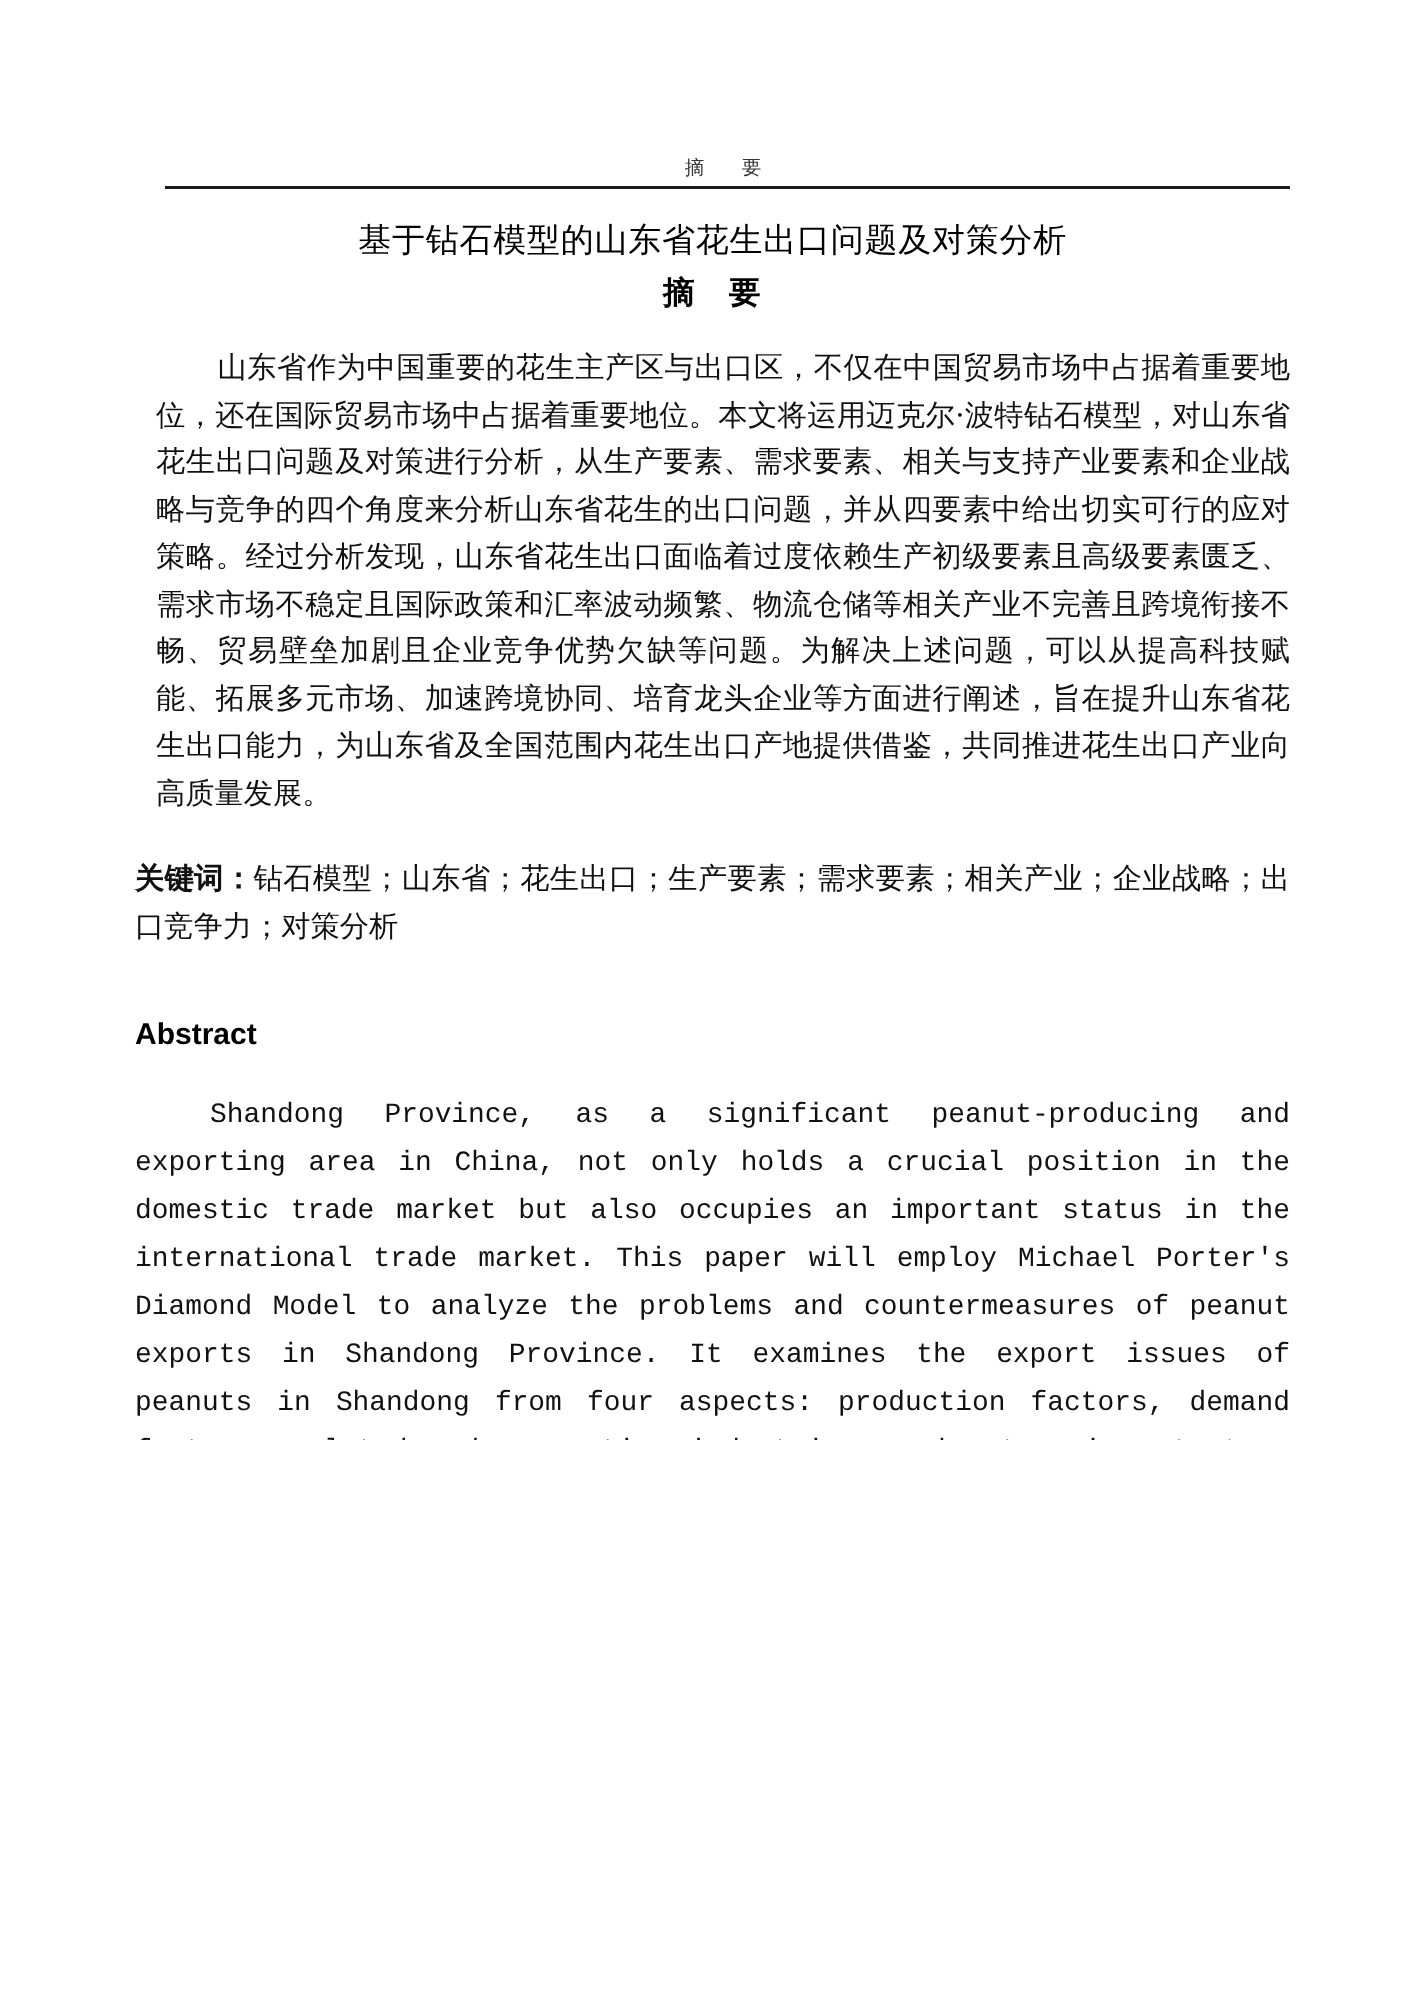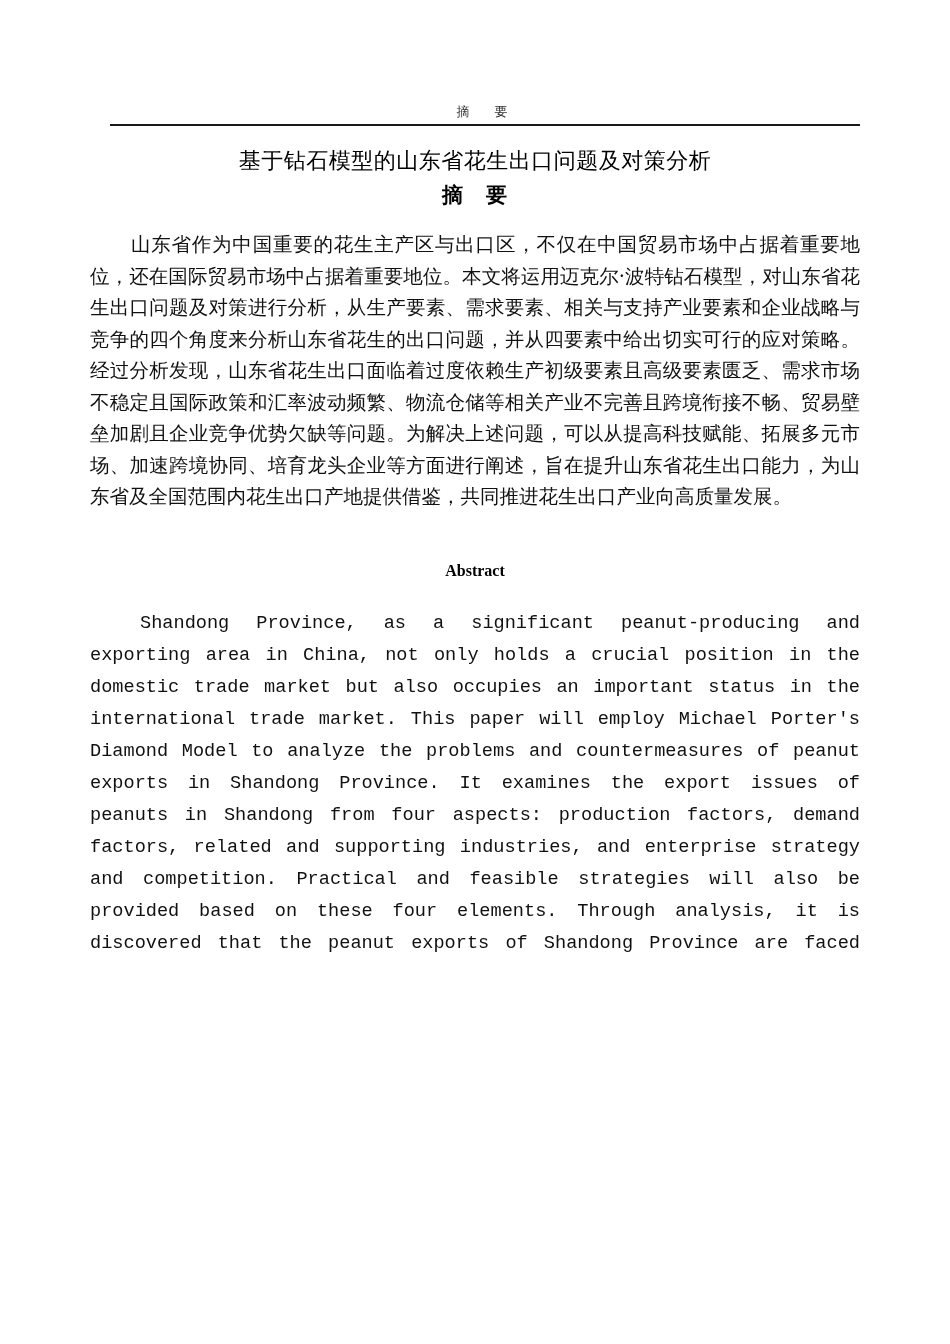--- a/index.html
+++ b/index.html
@@ -77,20 +77,21 @@
   
   .cn-body {
     margin-top: 18px;
     font-family: "DejaVu Serif", "Liberation Serif", serif;
     font-size: 19.5px;
     line-height: 31.5px;
     text-align: justify;
     text-justify: inter-ideograph;
     text-indent: 41px;
     color: #111;
+    margin-left: 14px;
   }
 
   
   .cn-keywords {
     margin-top: 26px;
     font-family: "DejaVu Serif", "Liberation Serif", serif;
     font-size: 19.5px;
     line-height: 31.5px;
     text-align: justify;
     text-justify: inter-ideograph;
@@ -107,24 +108,24 @@
     margin-top: 42px;
     text-align: center;
     font-family: "Liberation Serif", "DejaVu Serif", serif;
     font-weight: bold;
     font-size: 23px;
     line-height: 32px;
     letter-spacing: 0.2px;
   }
   .en-title-line { display: block; }
   .en-abstract-label {
-    text-align: center;
-    font-family: Liberation Serif, serif;
+    text-align: left;
+    font-family: Liberation Sans, sans-serif;
     font-weight: bold;
-    font-size: 16px;
+    font-size: 20px;
     line-height: 31px;
   }
 
   
   .en-body {
     margin-top: 22px;
     font-family: Liberation Mono, monospace;
     font-size: 18.6px;
     line-height: 32px;
     text-align: justify;
@@ -144,20 +145,23 @@
   </div>
 
   <div class="content">
 
     <div class="cn-title">基于钻石模型的山东省花生出口问题及对策分析</div>
 
     <div class="cn-subtitle">摘　要</div>
 
     <p class="cn-body">山东省作为中国重要的花生主产区与出口区，不仅在中国贸易市场中占据着重要地位，还在国际贸易市场中占据着重要地位。本文将运用迈克尔·波特钻石模型，对山东省花生出口问题及对策进行分析，从生产要素、需求要素、相关与支持产业要素和企业战略与竞争的四个角度来分析山东省花生的出口问题，并从四要素中给出切实可行的应对策略。经过分析发现，山东省花生出口面临着过度依赖生产初级要素且高级要素匮乏、需求市场不稳定且国际政策和汇率波动频繁、物流仓储等相关产业不完善且跨境衔接不畅、贸易壁垒加剧且企业竞争优势欠缺等问题。为解决上述问题，可以从提高科技赋能、拓展多元市场、加速跨境协同、培育龙头企业等方面进行阐述，旨在提升山东省花生出口能力，为山东省及全国范围内花生出口产地提供借鉴，共同推进花生出口产业向高质量发展。</p>
 
+    <p class="cn-keywords">
+      <span class="kw-label">关键词：</span><span>钻石模型；山东省；花生出口；生产要素；需求要素；相关产业；企业战略；出口竞争力；对策分析</span>
+    </p>
 
     <div class="en-title">
     </div>
 
     <div class="en-abstract-label">Abstract</div>
 
     <p class="en-body">Shandong Province, as a significant peanut-producing and exporting area in China, not only holds a crucial position in the domestic trade market but also occupies an important status in the international trade market. This paper will employ Michael Porter's Diamond Model to analyze the problems and countermeasures of peanut exports in Shandong Province. It examines the export issues of peanuts in Shandong from four aspects: production factors, demand factors, related and supporting industries, and enterprise strategy and competition. Practical and feasible strategies will also be provided based on these four elements. Through analysis, it is discovered that the peanut exports of Shandong Province are faced with problems such as excessive reliance on primary production factors and a shortage of advanced factors, unstable demand markets and frequent fluctuations in international policies and exchange rates, imperfect related industries such as logistics and warehousing and poor cross-border connections, intensified trade barriers and a lack of competitive advantages of enterprises. To solve the above problems, it can be expounded from aspects such as enhancing technological empowerment, expanding diverse markets, accelerating cross-border collaboration, and cultivating leading enterprises. The aim is to improve the peanut export capacity of Shandong Province, provide references for peanut</p>
 
   </div>
 </div>

